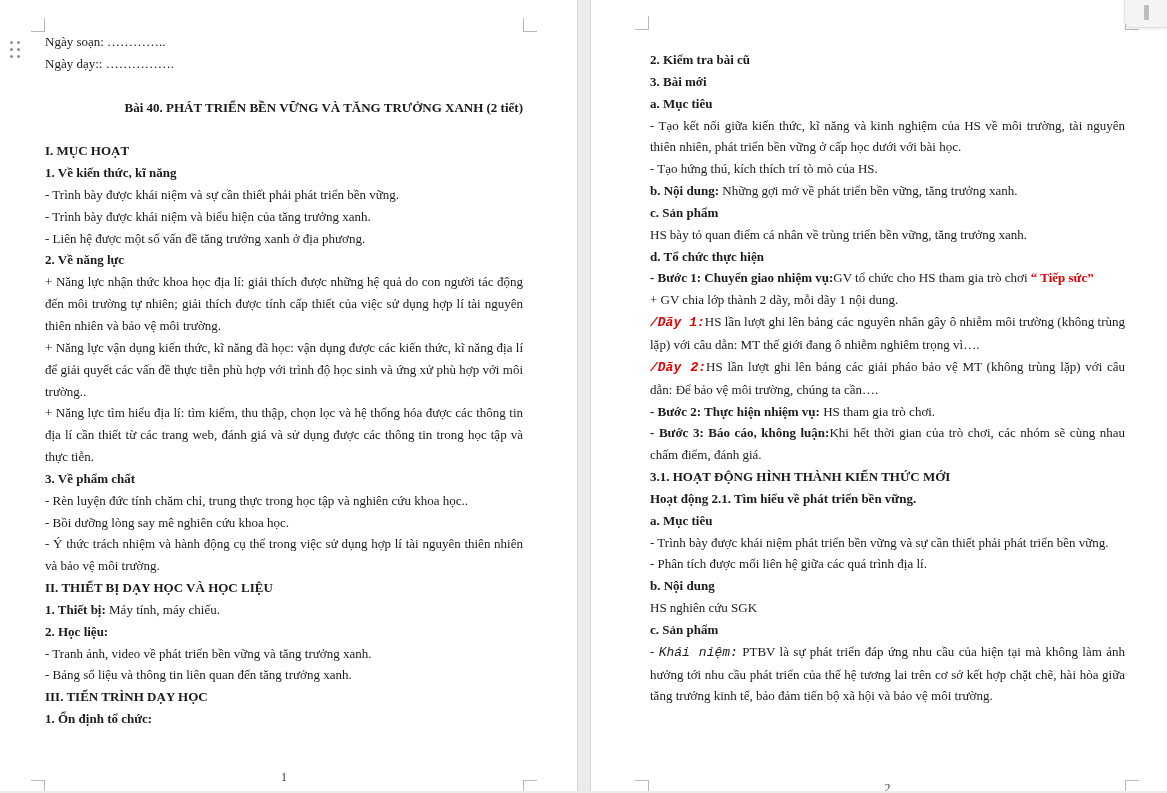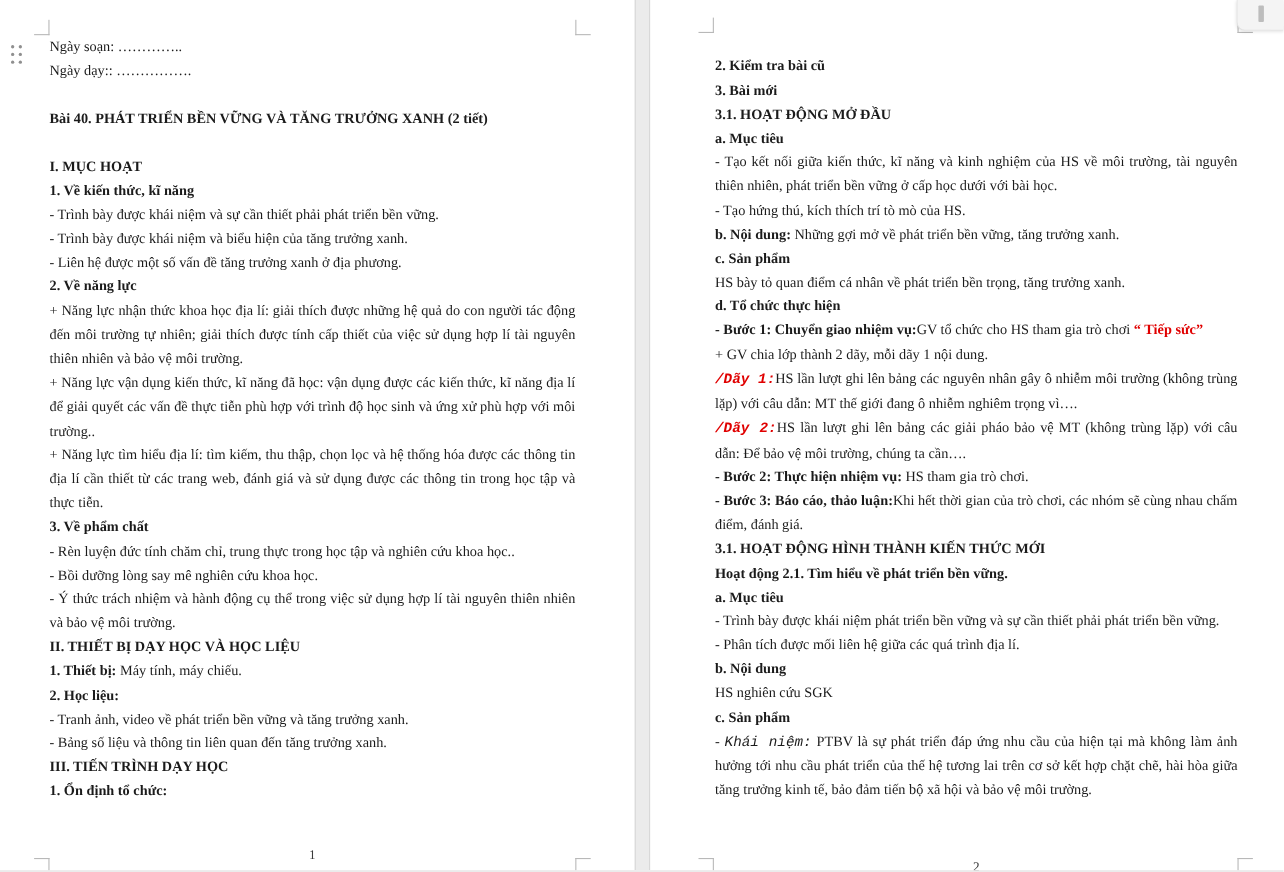--- a/index.html
+++ b/index.html
@@ -34,21 +34,21 @@
   .cm.rb{border-right-width:1px;border-bottom-width:1px;}
   .cm.lb{border-left-width:1px;border-bottom-width:1px;}
   .cm.rt{border-right-width:1px;border-top-width:1px;}
   .cm.lt{border-left-width:1px;border-top-width:1px;}
 
   
   .content{position:absolute;color:var(--text);font-size:13px;}
   .p1{left:45px;top:31px;width:478px;}
   .p2{left:650px;top:49px;width:475px;}
   .para{margin:0;text-align:justify;line-height:21.85px;min-height:21.85px;}
-  .para.center{text-align:left;}
+  .para.center{text-align:right;}
   .para.blank{height:21.85px;}
   .b{font-weight:bold;}
   .i{font-style:italic;font-family:Liberation Mono, monospace;}
   .red{color:var(--accent-red);}
 
   .pagenum{position:absolute;font-size:12px;color:#3a3a3a;text-align:center;}
   .n1{left:45px;width:478px;top:770px;}
   .n2{left:650px;width:475px;top:781px;}
 
   
@@ -120,34 +120,33 @@
       <p class="para"><span class="b">1. Thiết bị:</span><span> Máy tính, máy chiếu.</span></p>
       <p class="para"><span class="b">2. Học liệu:</span></p>
       <p class="para"><span>- Tranh ảnh, video về phát triển bền vững và tăng trưởng xanh.</span></p>
       <p class="para"><span>- Bảng số liệu và thông tin liên quan đến tăng trưởng xanh.</span></p>
       <p class="para"><span class="b">III. TIẾN TRÌNH DẠY HỌC</span></p>
       <p class="para"><span class="b">1. Ổn định tổ chức:</span></p>
     </div>
   <div class="content p2">
       <p class="para"><span class="b">2. Kiểm tra bài cũ</span></p>
       <p class="para"><span class="b">3. Bài mới</span></p>
-      <p class="para"><span class="b">3.1. HOẠT ĐỘNG MỞ ĐẦU</span></p>
       <p class="para"><span class="b">a. Mục tiêu</span></p>
       <p class="para"><span>- Tạo kết nối giữa kiến thức, kĩ năng và kinh nghiệm của HS về môi trường, tài nguyên thiên nhiên, phát triển bền vững ở cấp học dưới với bài học.</span></p>
       <p class="para"><span>- Tạo hứng thú, kích thích trí tò mò của HS.</span></p>
       <p class="para"><span class="b">b. Nội dung:</span><span> Những gợi mở về phát triển bền vững, tăng trưởng xanh.</span></p>
       <p class="para"><span class="b">c. Sản phẩm</span></p>
-      <p class="para"><span>HS bày tỏ quan điểm cá nhân về phát triển bền trọng, tăng trưởng xanh.</span></p>
+      <p class="para"><span>HS bày tỏ quan điểm cá nhân về trùng triển bền vững, tăng trưởng xanh.</span></p>
       <p class="para"><span class="b">d. Tổ chức thực hiện</span></p>
       <p class="para"><span class="b">- Bước 1: Chuyển giao nhiệm vụ:</span><span>GV tổ chức cho HS tham gia trò chơi </span><span class="b red">“ Tiếp sức”</span></p>
       <p class="para"><span>+ GV chia lớp thành 2 dãy, mỗi dãy 1 nội dung.</span></p>
       <p class="para"><span class="b i red">/Dãy 1:</span><span>HS lần lượt ghi lên bảng các nguyên nhân gây ô nhiễm môi trường (không trùng lặp) với câu dẫn: MT thế giới đang ô nhiễm nghiêm trọng vì….</span></p>
       <p class="para"><span class="b i red">/Dãy 2:</span><span>HS lần lượt ghi lên bảng các giải pháo bảo vệ MT (không trùng lặp) với câu dẫn: Để bảo vệ môi trường, chúng ta cần….</span></p>
       <p class="para"><span class="b">- Bước 2: Thực hiện nhiệm vụ:</span><span> HS tham gia trò chơi.</span></p>
-      <p class="para"><span class="b">- Bước 3: Báo cáo, thảo luận:</span><span>Khi hết thời gian của trò chơi, các nhóm sẽ cùng nhau chấm điểm, đánh giá.</span></p>
+      <p class="para"><span class="b">- Bước 3: Báo cáo, không luận:</span><span>Khi hết thời gian của trò chơi, các nhóm sẽ cùng nhau chấm điểm, đánh giá.</span></p>
       <p class="para"><span class="b">3.1. HOẠT ĐỘNG HÌNH THÀNH KIẾN THỨC MỚI</span></p>
       <p class="para"><span class="b">Hoạt động 2.1. Tìm hiểu về phát triển bền vững.</span></p>
       <p class="para"><span class="b">a. Mục tiêu</span></p>
       <p class="para"><span>- Trình bày được khái niệm phát triển bền vững và sự cần thiết phải phát triển bền vững.</span></p>
       <p class="para"><span>- Phân tích được mối liên hệ giữa các quá trình địa lí.</span></p>
       <p class="para"><span class="b">b. Nội dung</span></p>
       <p class="para"><span>HS nghiên cứu SGK</span></p>
       <p class="para"><span class="b">c. Sản phẩm</span></p>
       <p class="para"><span>- </span><span class="i">Khái niệm:</span><span> PTBV là sự phát triển đáp ứng nhu cầu của hiện tại mà không làm ảnh hưởng tới nhu cầu phát triển của thế hệ tương lai trên cơ sở kết hợp chặt chẽ, hài hòa giữa tăng trưởng kinh tế, bảo đảm tiến bộ xã hội và bảo vệ môi trường.</span></p>
     </div>

